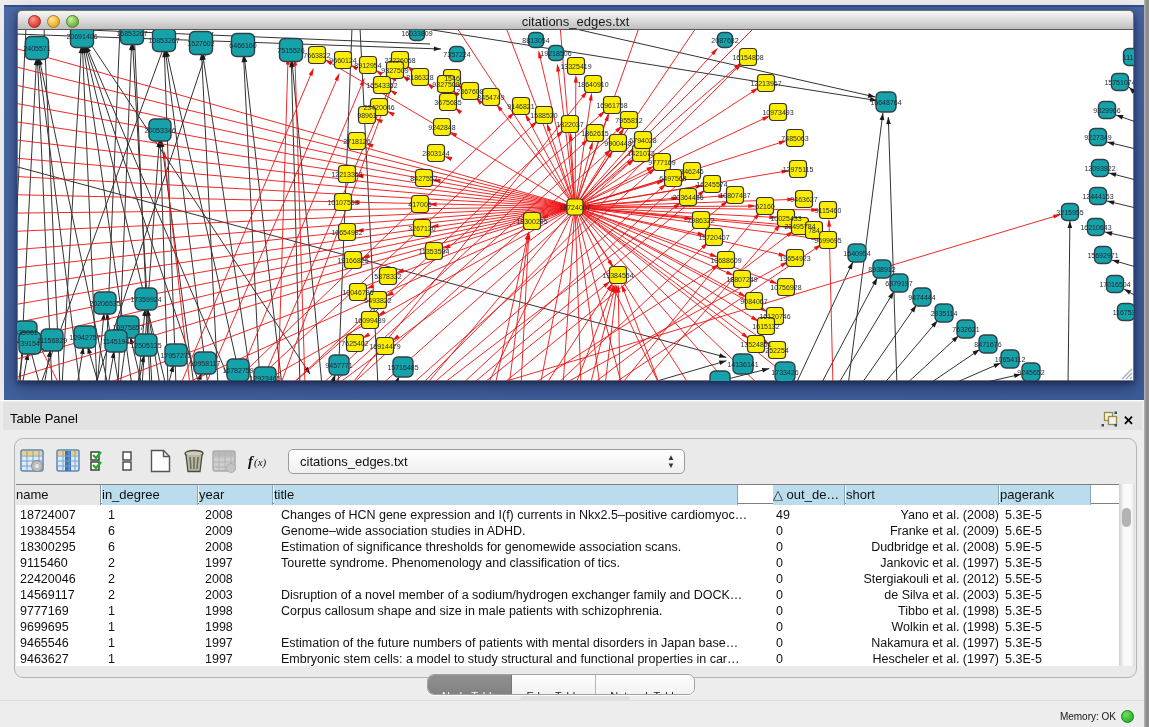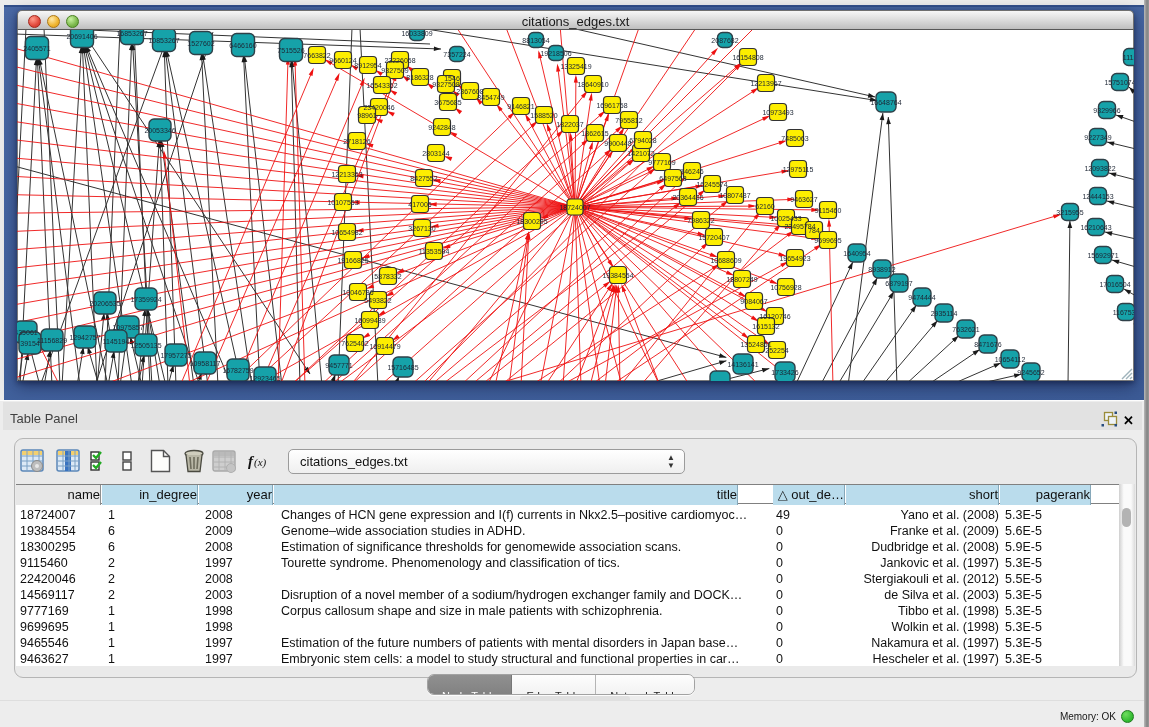--- a/index.html
+++ b/index.html
@@ -7,29 +7,29 @@
 #desk{position:absolute;left:4px;top:5px;width:1141px;height:395px;
  background:linear-gradient(170deg,#4b6aa6 0%,#43639f 50%,#3c5b96 100%);border-top:2px solid #32508b}
 #win{position:absolute;left:17px;top:10px;width:1117px;height:371px;
  border-radius:5px 5px 0 0;box-shadow:0 5px 16px rgba(8,14,45,.5),0 2px 5px rgba(8,14,45,.42)}
 #tbar{position:absolute;left:0;top:0;width:100%;height:20px;border-radius:5px 5px 0 0;
  background:linear-gradient(#f7f7f7,#d9d9d9 55%,#bfbfbf);border:1px solid #6f6f6f;border-bottom:1px solid #585858}
 #tbar .ttl{position:absolute;left:0;right:0;top:3px;text-align:center;font-size:13px;color:#1a1a1a}
 .lamp{position:absolute;top:4px;width:13px;height:13px;border-radius:50%}
 #canvas{position:absolute;left:0;top:20px;width:1117px;height:351px;background:#fff;overflow:hidden;box-shadow:inset 1px 0 0 #7a7a7a,inset -1px 0 0 #7a7a7a,inset 0 -1px 0 #7a7a7a}
 #panel{position:absolute;left:0;top:400px;width:1149px;height:327px;background:#ededed;border-top:1px solid #fdfdfd}#pstrip{position:absolute;left:3px;top:402px;width:1139px;height:28px;background:#e2e2e2}
-#ph{position:absolute;left:10px;top:411px;font-size:13px;color:#404040}
+#ph{position:absolute;left:10px;top:411px;font-size:13px;color:#000000}
 #pbox{position:absolute;left:14px;top:438px;width:1123px;height:240px;background:#eaeaea;
  border:1px solid #b5b5b5;border-radius:9px}
 #combo{position:absolute;left:288px;top:449px;width:397px;height:25px;background:linear-gradient(#ffffff,#efefef);
  border:1px solid #9b9b9b;border-radius:5px;font-size:13px;color:#111;line-height:23px;padding-left:11px}
 #combo .arr{position:absolute;right:9px;top:4px;font-size:8px;color:#333;line-height:8px;text-align:center}
 #tbl{position:absolute;left:16px;top:484px;width:1119px;height:182px;background:#fff;font-size:12.5px;color:#111}
 #thead{position:absolute;left:0;top:0;width:100%;height:20px;border-top:1px solid #808080;border-bottom:1px solid #808080}
-#thead span{position:absolute;top:0;height:20px;line-height:19px;text-align:right;font-size:13px;
+#thead span{position:absolute;top:0;height:20px;line-height:19px;text-align:left;font-size:13px;
  background:#badcec;border-right:1px solid #86a8ba}
 #tbody{position:absolute;left:0;top:23px;width:100%}
 .tr{position:relative;height:16px;line-height:16px;white-space:nowrap}
 .tr span{position:absolute;top:0;overflow:hidden}
 .c1{left:4px;width:80px}.c2{left:92px;width:60px}.c3{left:189px;width:60px}
 .c4{left:265px;width:488px}.c5{left:760px;width:60px}
 .c6{left:829px;width:154px;text-align:right}.c7{left:989px;width:85px}
 #sbar{position:absolute;left:1103px;top:0;width:16px;height:182px;background:linear-gradient(90deg,#cfcfcf,#fafafa 30%,#fafafa 75%,#dcdcdc)}
 #sthumb{position:absolute;left:1106px;top:24px;width:9px;height:19px;border-radius:5px;background:#b3b3b3}
 #tabs{position:absolute;left:427px;top:674px;height:21px;border:1px solid #a2a2a2;border-radius:7px;

